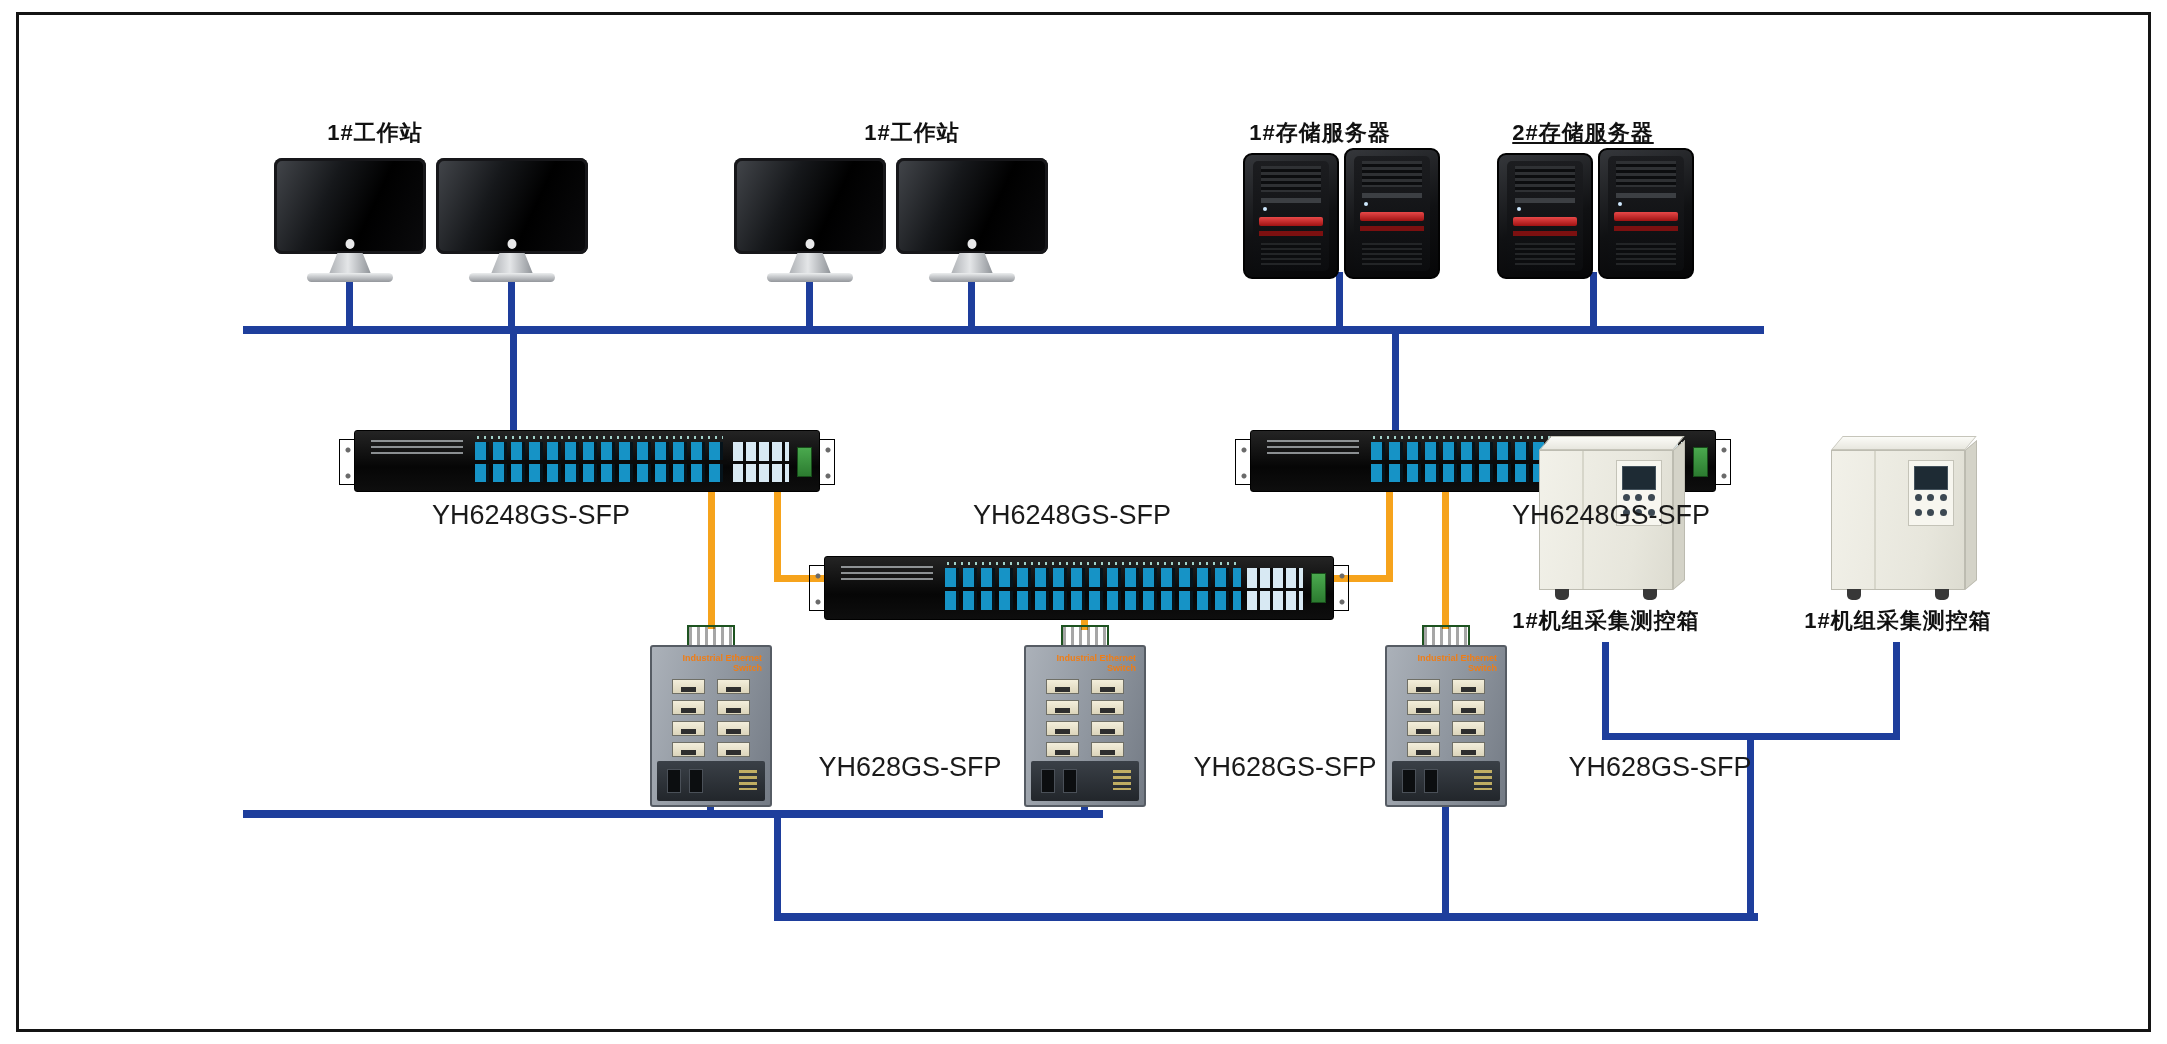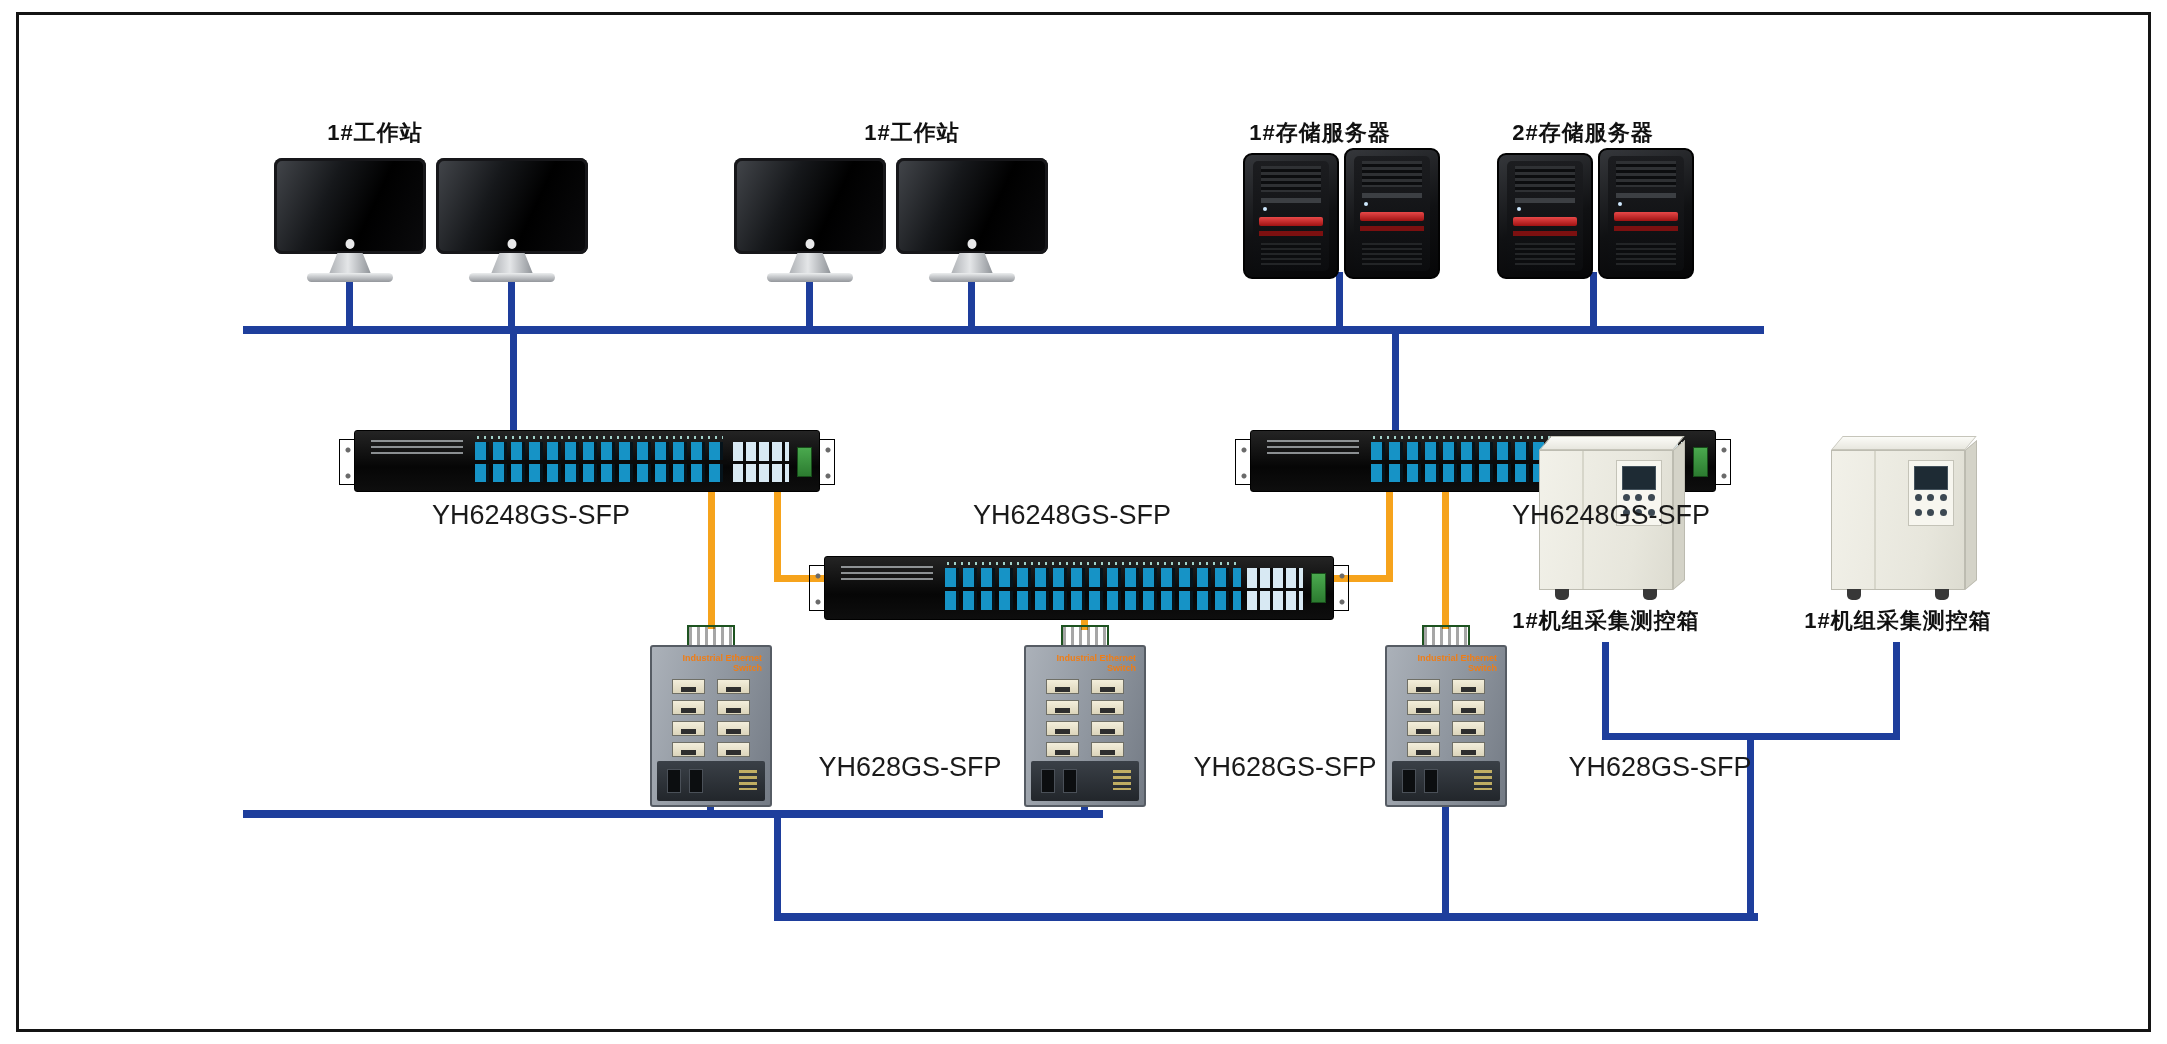--- a/index.html
+++ b/index.html
@@ -347,21 +347,21 @@
         </div>
       </div>
     </div>
     <div class="wheel wh-1"></div>
     <div class="wheel wh-2"></div>
   </div>
 
   <div class="lbl lbl-cn" style="left:375px; top:118px;">1#工作站</div>
   <div class="lbl lbl-cn" style="left:912px; top:118px;">1#工作站</div>
   <div class="lbl lbl-cn" style="left:1320px; top:118px;">1#存储服务器</div>
-  <div class="lbl lbl-cn" style="left:1583px; top:118px;">2#存储服务器</div>
+  <div class="lbl lbl-cn" style="left:1583px; top:118px;text-decoration:underline;">2#存储服务器</div>
 
   <div class="lbl lbl-model" style="left:531px; top:500px;">YH6248GS-SFP</div>
   <div class="lbl lbl-model" style="left:1072px; top:500px;">YH6248GS-SFP</div>
   <div class="lbl lbl-model" style="left:1611px; top:500px;">YH6248GS-SFP</div>
 
   <div class="lbl lbl-model" style="left:910px; top:752px;">YH628GS-SFP</div>
   <div class="lbl lbl-model" style="left:1285px; top:752px;">YH628GS-SFP</div>
   <div class="lbl lbl-model" style="left:1660px; top:752px;">YH628GS-SFP</div>
 
   <div class="lbl lbl-cn" style="left:1606px; top:606px;">1#机组采集测控箱</div>

